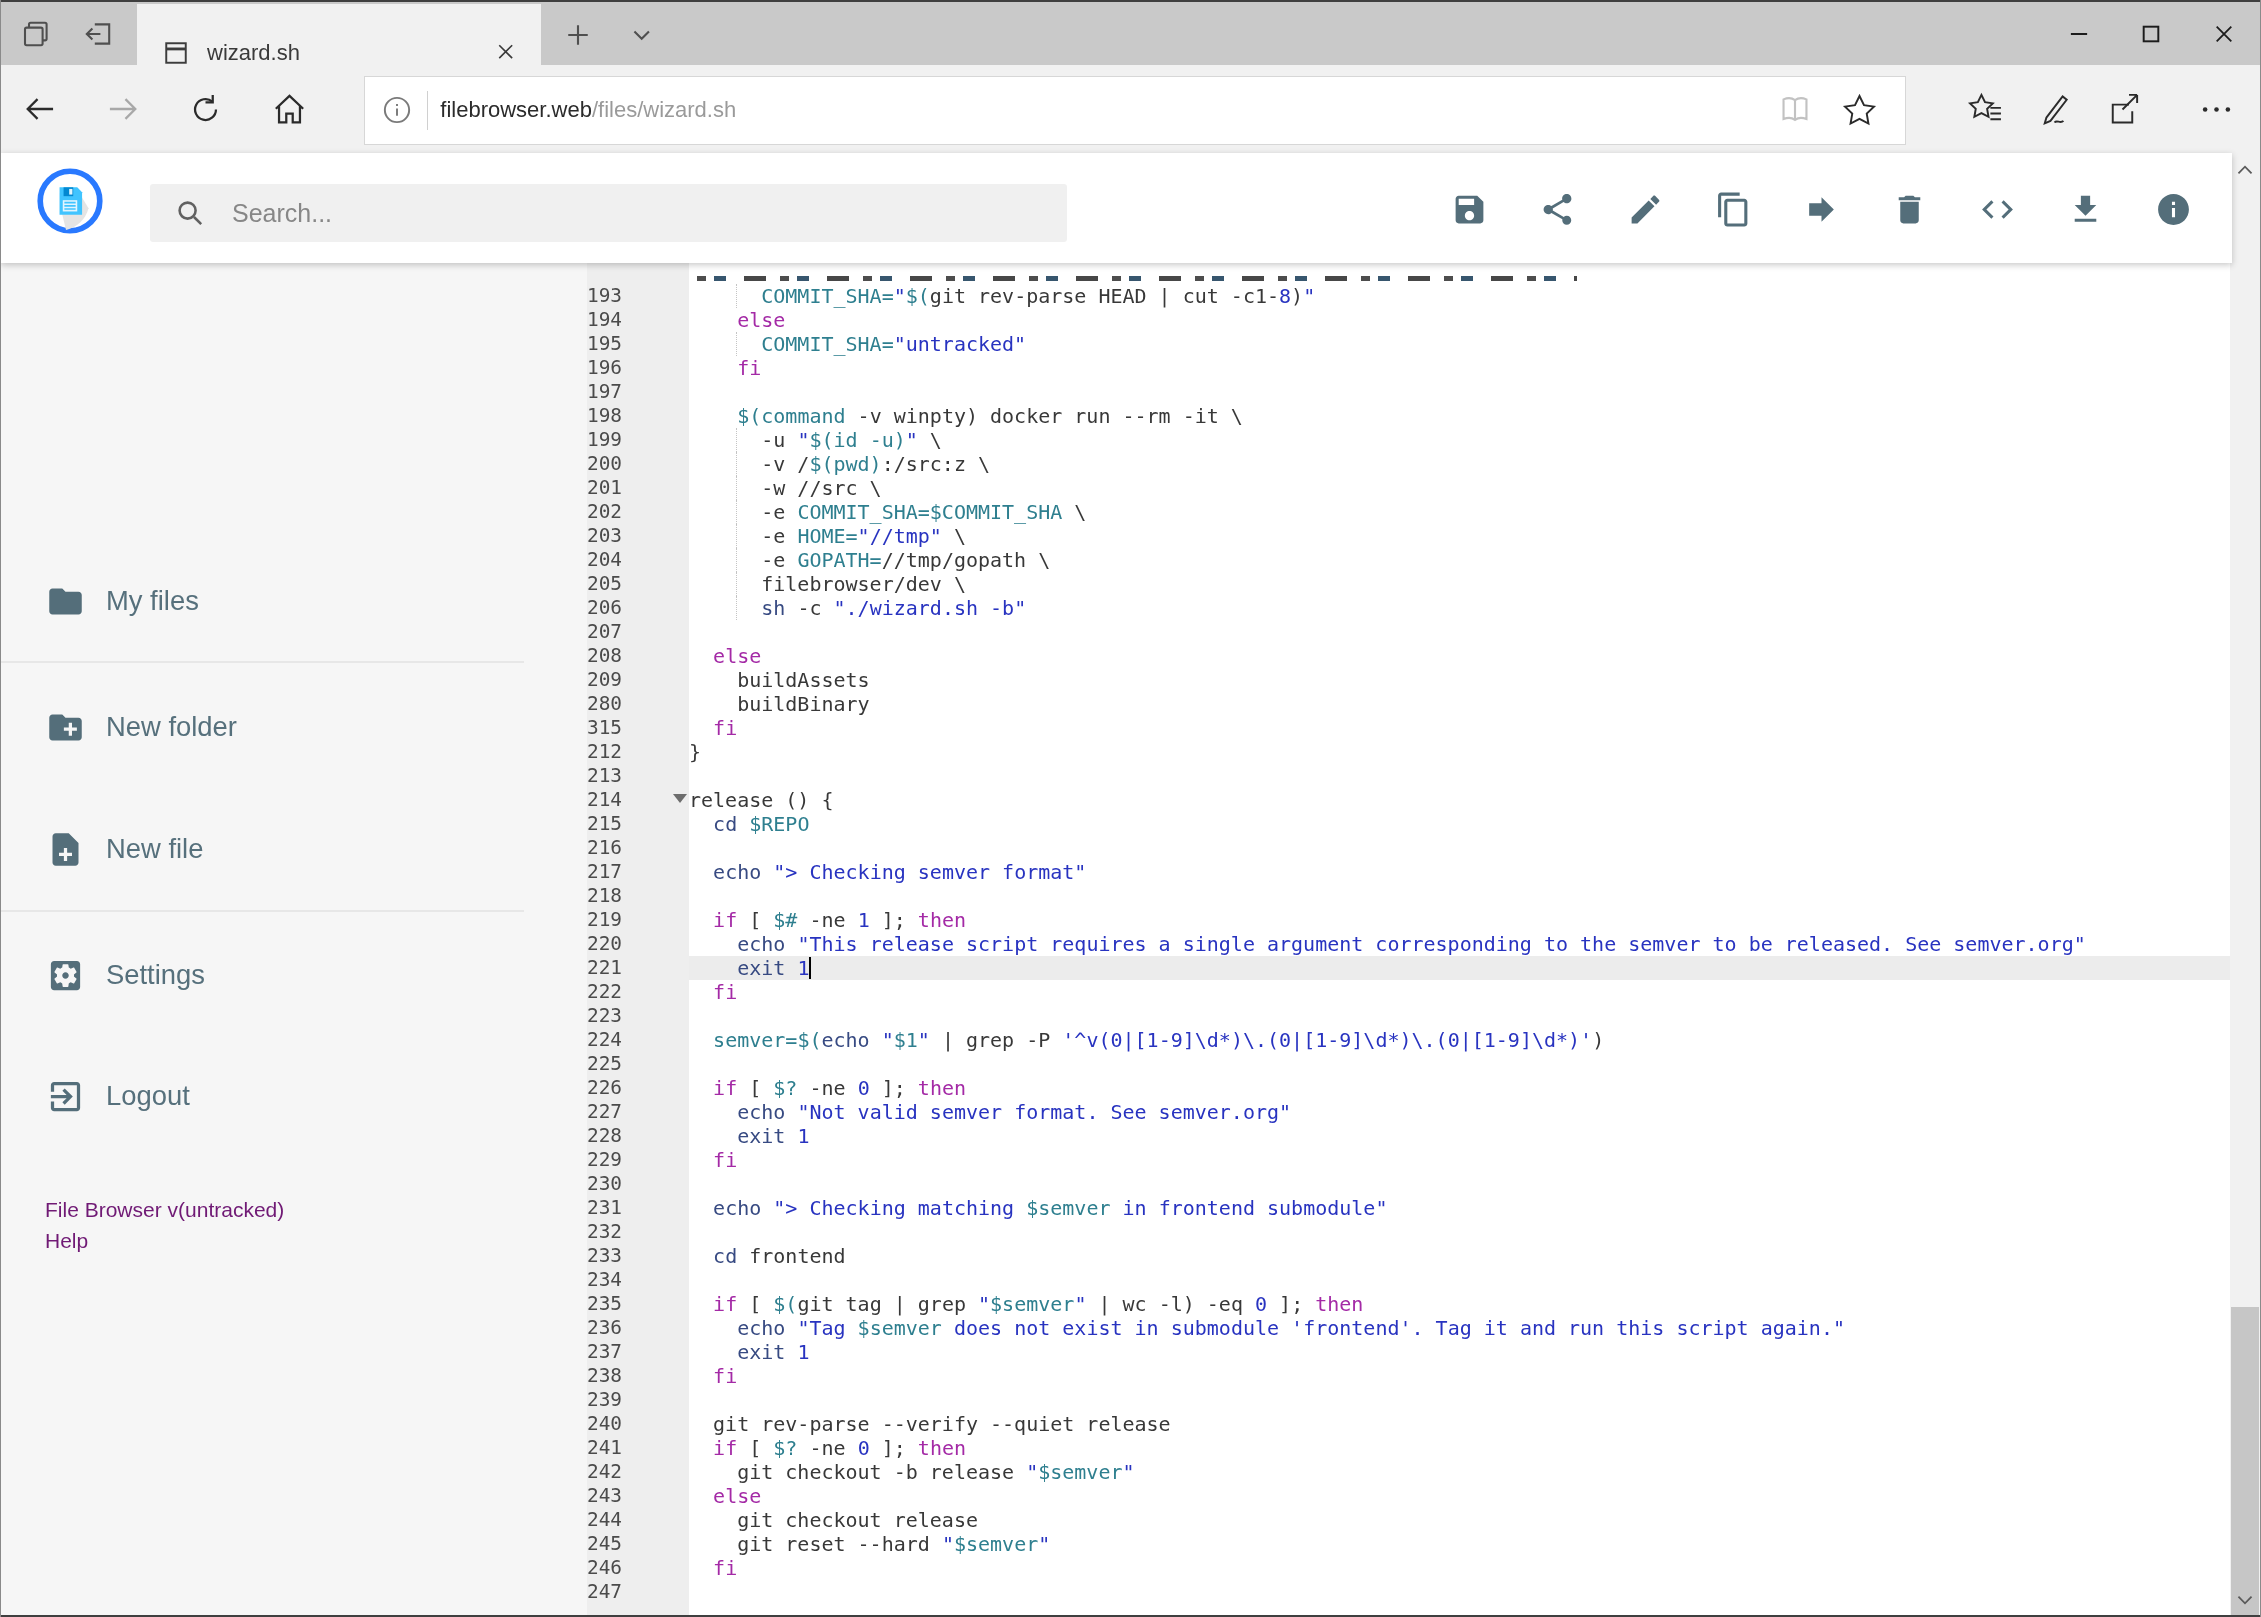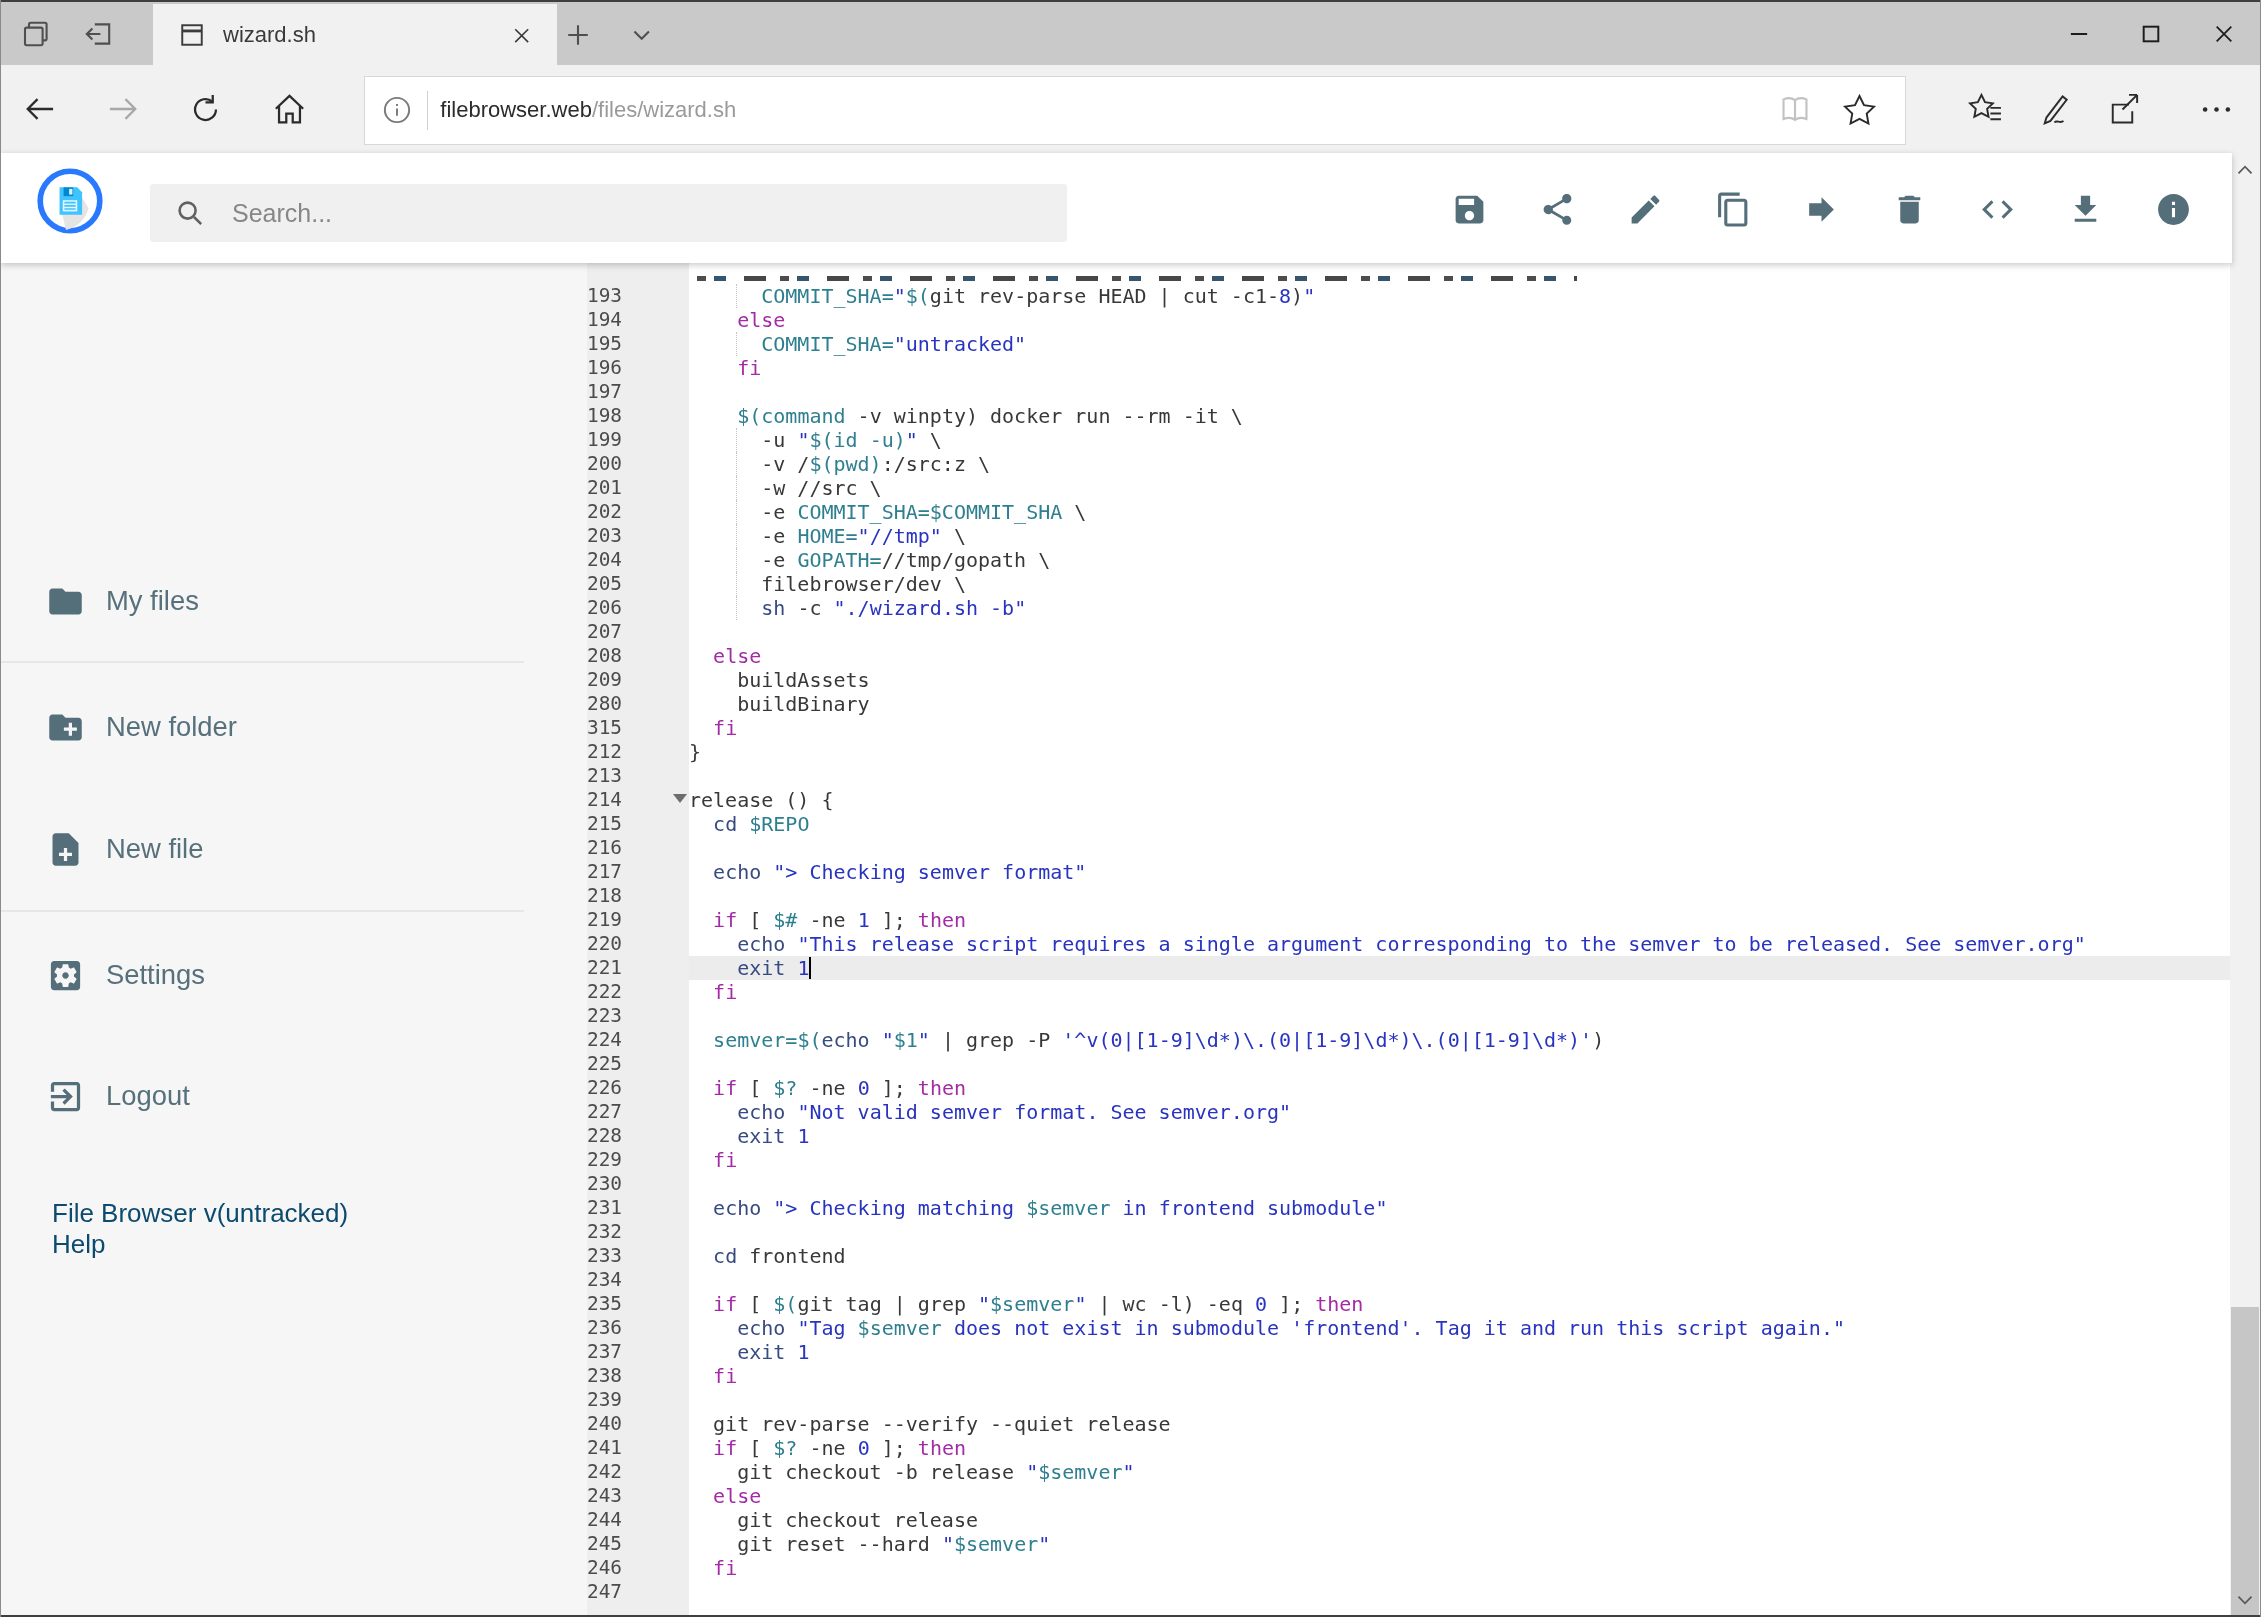--- a/index.html
+++ b/index.html
@@ -2,21 +2,21 @@
 <html style="font-size:13px"><head>
 <meta charset="utf-8">
 <style>
   html,body{margin:0;padding:0;background:#555;}
   .screen{position:relative;width:2261px;height:1617px;background:#fff;overflow:hidden;
           font-family:"Liberation Sans",sans-serif;border-left:1.6px solid #8a8a8a;border-right:1.6px solid #8a8a8a;box-sizing:border-box;}
   svg{display:block}
   
   .titlebar{position:absolute;left:0;top:0;width:100%;height:65px;background:#c9c9c9;border-top:2.4px solid #3f3f3f;box-sizing:border-box;}
   .tab-aside-btn{position:absolute;top:11.3px;width:45px;height:42px;display:flex;align-items:center;justify-content:center;}
-  .tab{position:absolute;left:152px;top:2.4px;width:404px;height:62px;background:#f1f1f1;display:flex;align-items:center;}
+  .tab{position:absolute;left:136px;top:2.4px;width:404px;height:62px;background:#f1f1f1;display:flex;align-items:flex-end;}
   .tab-favicon{margin-left:26px}
   .tab-title{margin-left:18px;font-size:22px;color:#3a3a3a;flex:1}
   .tab-close{margin-right:21px;padding:4.8px;cursor:default}
   .newtab-btn{position:absolute;left:554px;top:13px;width:45px;height:40px;display:flex;align-items:center;justify-content:center;}
   .tablist-btn{position:absolute;left:618px;top:13px;width:45px;height:40px;display:flex;align-items:center;justify-content:center;}
   .win-btn{position:absolute;top:0;width:73px;height:63px;display:flex;align-items:center;justify-content:center;}
   .navbar{position:absolute;left:0;top:65px;width:100%;height:89px;background:#f1f1f1;}
   .nav-ico{position:absolute;top:24px;width:40px;height:40px;display:flex;align-items:center;justify-content:center;}
   .urlbar{position:absolute;left:363px;top:10.5px;width:1542px;height:69px;background:#fff;border:0.8px solid #d7d7d7;box-sizing:border-box;display:flex;align-items:center;}
   .url-info{margin-left:14.5px}
@@ -31,21 +31,21 @@
   .searchbox{position:absolute;left:149px;top:184px;width:917px;height:58px;background:#f0f0f0;border-radius:3.2px;z-index:6;display:flex;align-items:center;}
   .searchbox .mag{margin-left:24px}
   .search-ph{margin-left:26px;font-size:25px;color:#878787}
   .tb-ico{position:absolute;top:191px;width:37px;height:37px;z-index:6;display:flex;align-items:center;justify-content:center;}
   
   .main{position:absolute;left:0;top:263px;width:2231px;bottom:0;background:#f6f6f6;}
   .side-item{position:absolute;left:0;width:565px;height:78px;display:flex;align-items:center;cursor:default;}
   .side-item .ic{position:absolute;left:45px;width:39px;height:39px}
   .side-item .lbl{position:absolute;left:105px;font-size:27.4px;color:#56707c;}
   .side-divider{position:absolute;left:0;width:523px;height:1.6px;background:#e7e7e7;}
-  .side-foot{position:absolute;left:51px;font-size:26px;color:#0c4a6e;}
+  .side-foot{position:absolute;left:44px;font-size:21px;color:#701a75;}
   
   .editor{position:absolute;left:586px;top:0;width:1645px;bottom:0;background:#fff;overflow:hidden;
           font-family:"DejaVu Sans Mono","Liberation Mono",monospace;}
   .gutter{position:absolute;left:0;top:0;width:102px;bottom:0;background:#eeeeee;}
   .gut-sliver{height:21px}
   .gut-row{height:24px;position:relative;font-size:19.4px;line-height:24px;color:#4b4b4b;text-align:left;padding-right:16px;box-sizing:border-box;}
   .fold{position:absolute;right:1.6px;top:5.7px;width:0;height:0;border-left:7.3px solid transparent;border-right:7.3px solid transparent;border-top:9.7px solid #6d6d6d;}
   .code-col{position:absolute;left:102px;top:0;right:0;bottom:0;}
   .code-sliver{height:21px;position:relative;overflow:hidden;}
   .code-sliver::after{content:"";position:absolute;left:8px;top:13px;height:4.8px;width:880px;

